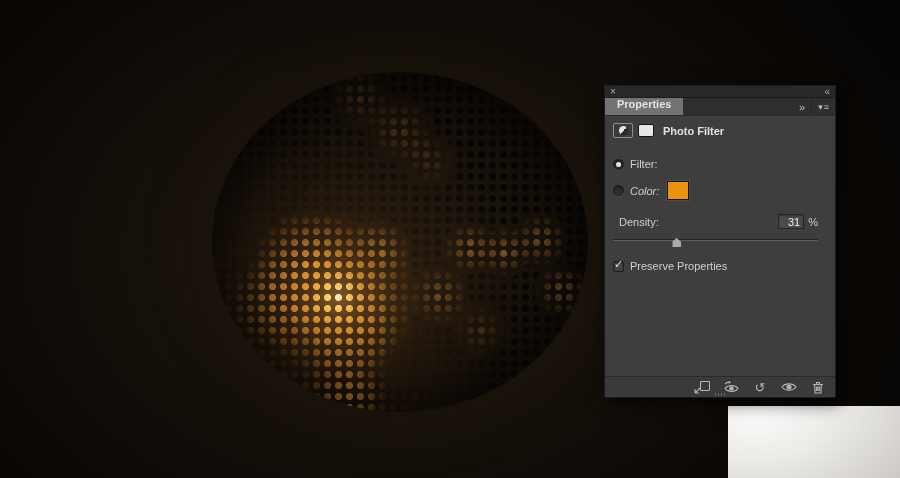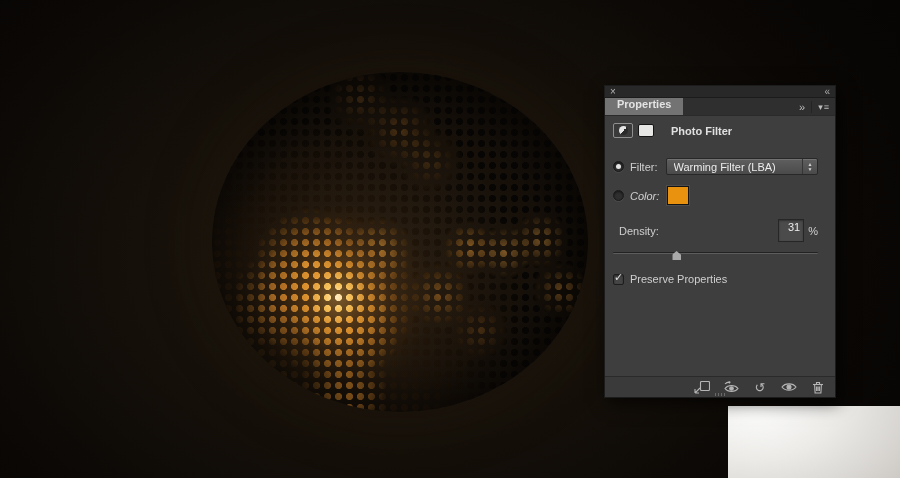--- a/index.html
+++ b/index.html
@@ -84,21 +84,21 @@
 
   .pbody { position:relative; padding:0 0 0 0; }
   .row { display:flex; align-items:center; margin-left:8px; margin-right:17px; }
   .title-row { margin-top:7px; }
   .adj-icon {
     width:20px; height:15px; border:1px solid #8f8f8f; border-radius:2px; background:#3a3a3a;
     display:inline-flex; align-items:center; justify-content:center;
   }
   .adj-circle { width:9px; height:9px; border-radius:50%; background:linear-gradient(135deg,#e6e6e6 50%, #2a2a2a 50%); }
   .mask-icon { width:16px; height:13px; background:#e6e6e4; border:1px solid #141414; border-radius:2px; margin-left:5px; }
-  .title { margin-left:17px; font-weight:bold; color:#e0e0e0; }
+  .title { margin-left:9px; font-weight:bold; color:#e0e0e0; }
 
   .filter-row { margin-top:20px;align-items:center; }
   .radio {
     width:11px; height:11px; border-radius:50%; background:#2f2f2f; border:1px solid #1a1a1a;
     position:relative; flex:0 0 auto;
     box-shadow: inset 0 1px 2px rgba(0,0,0,.55), 0 1px 0 rgba(255,255,255,.06);
   }
   .radio.selected::after {
     content:""; position:absolute; left:50%; top:50%; width:5px; height:5px; margin:-2.5px 0 0 -2.5px;
     border-radius:50%; background:#e4e4e4;
@@ -116,21 +116,21 @@
     display:flex; flex-direction:column; align-items:center; justify-content:center;
     font-size:5px; line-height:4px; color:#d4d4d4; gap:1px;
   }
 
   .color-row { margin-top:11px;font-style:italic; }
   .swatch { width:22px; height:19px; margin-left:8px; border:1px solid #141414; box-shadow:0 0 0 1px rgba(255,255,255,.08); }
 
   .density-row { margin-top:14px;justify-content:center; }
   .spacer { flex:1; }
   .density-input {
-    width:26px; height:23px; line-height:14px; text-align:right; padding-right:3px;
+    width:26px; height:15px; line-height:14px; text-align:right; padding-right:3px;
     background:#4b4b4b; border:1px solid #262626; color:#ececec;
     box-shadow: inset 0 1px 2px rgba(0,0,0,.35);
   }
   .pct { margin-left:4px; }
 
   .slider { position:relative; height:11px; margin:7px 17px 0 8px; }
   .slider .track { position:absolute; left:0; right:0; top:3px; height:2px; background:#222222; border-bottom:1px solid #5d5d5d; border-radius:1px; }
   .slider .thumb {
     position:absolute; top:2px; width:9px; height:9px; background:#aaaaaa;
     clip-path: polygon(50% 0, 100% 42%, 100% 100%, 0 100%, 0 42%);
@@ -193,27 +193,20 @@
         <span class="adj-icon">
             <span class="adj-circle"></span>
           </span>
         <span class="mask-icon"></span>
         <span class="title">Photo Filter</span>
       </div>
 
       <div class="row filter-row">
         <span class="radio selected"></span>
         <span class="label">Filter:</span>
-        <div class="dropdown">
-          <span class="dd-text">Warming Filter (LBA)</span>
-          <span class="dd-stepper">
-            <span>▲</span>
-            <span>▼</span>
-          </span>
-        </div>
       </div>
 
       <div class="row color-row">
         <span class="radio"></span>
         <span class="label">Color:</span>
         <span class="swatch" style="background: rgb(232, 146, 15);"></span>
       </div>
 
       <div class="row density-row">
         <span class="label">Density:</span>

